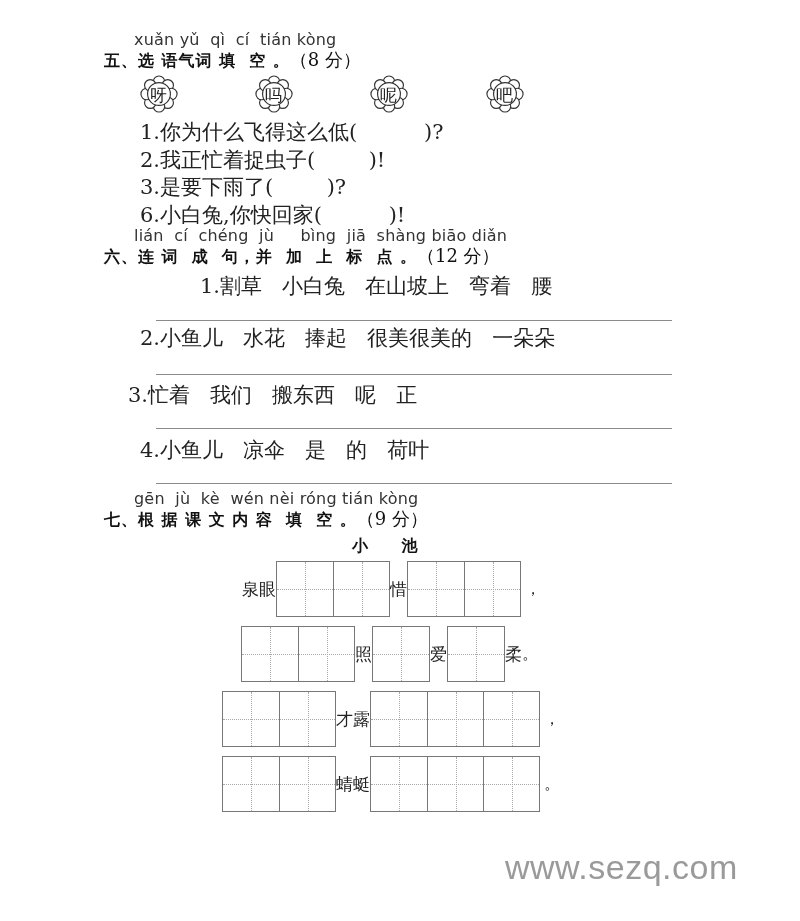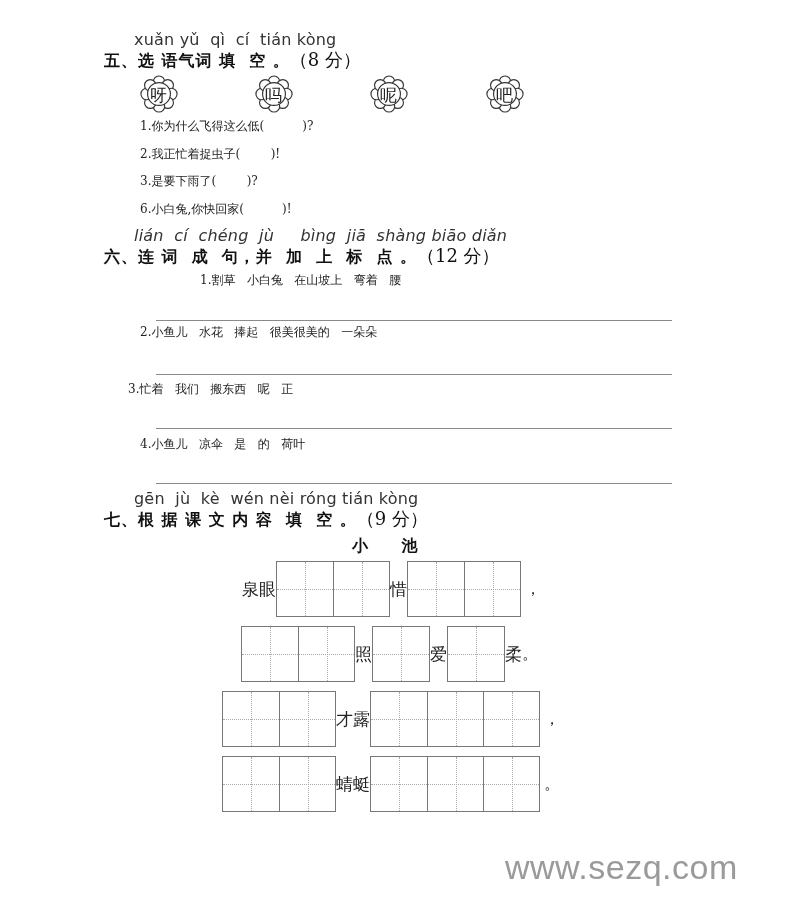--- a/index.html
+++ b/index.html
@@ -2,21 +2,21 @@
 <html><head>
 <meta charset="utf-8">
 <style>
   html, body { margin:0; padding:0; background:#ffffff; }
   body { width:800px; height:921px; position:relative; overflow:hidden;
          font-family:"DejaVu Serif","Liberation Serif",serif; color:#222; }
   .abs { position:absolute; }
   .pinyin { font-family:"DejaVu Sans","Liberation Sans",sans-serif; font-size:16px; color:#333; white-space:pre; letter-spacing:0.2px; }
   .heading { font-family:"DejaVu Sans","Liberation Sans",sans-serif; font-weight:bold; font-size:16px; color:#111; white-space:pre; letter-spacing:1px; }
   .score { font-family:"DejaVu Serif","Liberation Serif",serif; font-weight:normal; font-size:18px; letter-spacing:0; }
-  .item { font-size:12px; color:#222; white-space:pre; }
+  .item { font-size:21px; color:#222; white-space:pre; }
   .rule { height:0; border-top:1.5px solid #8a8a8a; }
   .flower { width:38px; height:38px; }
   .grid-row { position:absolute; display:flex; align-items:center; height:58px; }
   .boxgroup { display:flex; border:1.5px solid #777; height:56px; box-sizing:border-box; }
   .cell { width:56px; height:100%; position:relative; box-sizing:border-box; }
   .cell + .cell { border-left:1.5px solid #777; }
   .cell::before { content:""; position:absolute; left:50%; top:0; bottom:0; border-left:1px dotted #aaa; }
   .cell::after { content:""; position:absolute; top:50%; left:0; right:0; border-top:1px dotted #aaa; }
   .gchar { font-size:17px; color:#222; padding:0 0; line-height:56px; }
   .gpunct { font-size:16px; color:#222; margin-left:4px; }
@@ -91,21 +91,21 @@
       </g>
     </svg>
   <span class="abs" style="left:10px; top:9px; font-size:17px;">吧</span>
 </div>
 
 <div class="abs item" style="left:140px; top:118px;"><span>1.你为什么飞得这么低(</span><span>          </span><span>)?</span></div>
 <div class="abs item" style="left:140px; top:146px;"><span>2.我正忙着捉虫子(</span><span>        </span><span>)!</span></div>
 <div class="abs item" style="left:140px; top:173px;"><span>3.是要下雨了(</span><span>        </span><span>)?</span></div>
 <div class="abs item" style="left:140px; top:201px;"><span>6.小白兔,你快回家(</span><span>          </span><span>)!</span></div>
 
-<div class="abs pinyin" style="left:134px; top:226px;font-style:italic;">lián  cí  chéng  jù     bìng  jiā  shàng biāo diǎn</div>
+<div class="abs pinyin" style="left:134px; top:226px;">lián  cí  chéng  jù     bìng  jiā  shàng biāo diǎn</div>
 <div class="abs heading" style="left:104px; top:244px;"><span>六、连 词  成  句，并  加  上  标  点 。</span><span class="score">（12 分）</span></div>
 
 <div class="abs item" style="left:152px; top:272px;margin-left:48px;">1.割草   小白兔   在山坡上   弯着   腰</div>
 <div class="abs rule" style="left:156px; top:320px; width:516px;"></div>
 <div class="abs item" style="left:140px; top:324px;">2.小鱼儿   水花   捧起   很美很美的   一朵朵</div>
 <div class="abs rule" style="left:156px; top:374px; width:516px;"></div>
 <div class="abs item" style="left:128px; top:381px;">3.忙着   我们   搬东西   呢   正</div>
 <div class="abs rule" style="left:156px; top:428px; width:516px;"></div>
 <div class="abs item" style="left:140px; top:436px;">4.小鱼儿   凉伞   是   的   荷叶</div>
 <div class="abs rule" style="left:156px; top:483px; width:516px;"></div>

